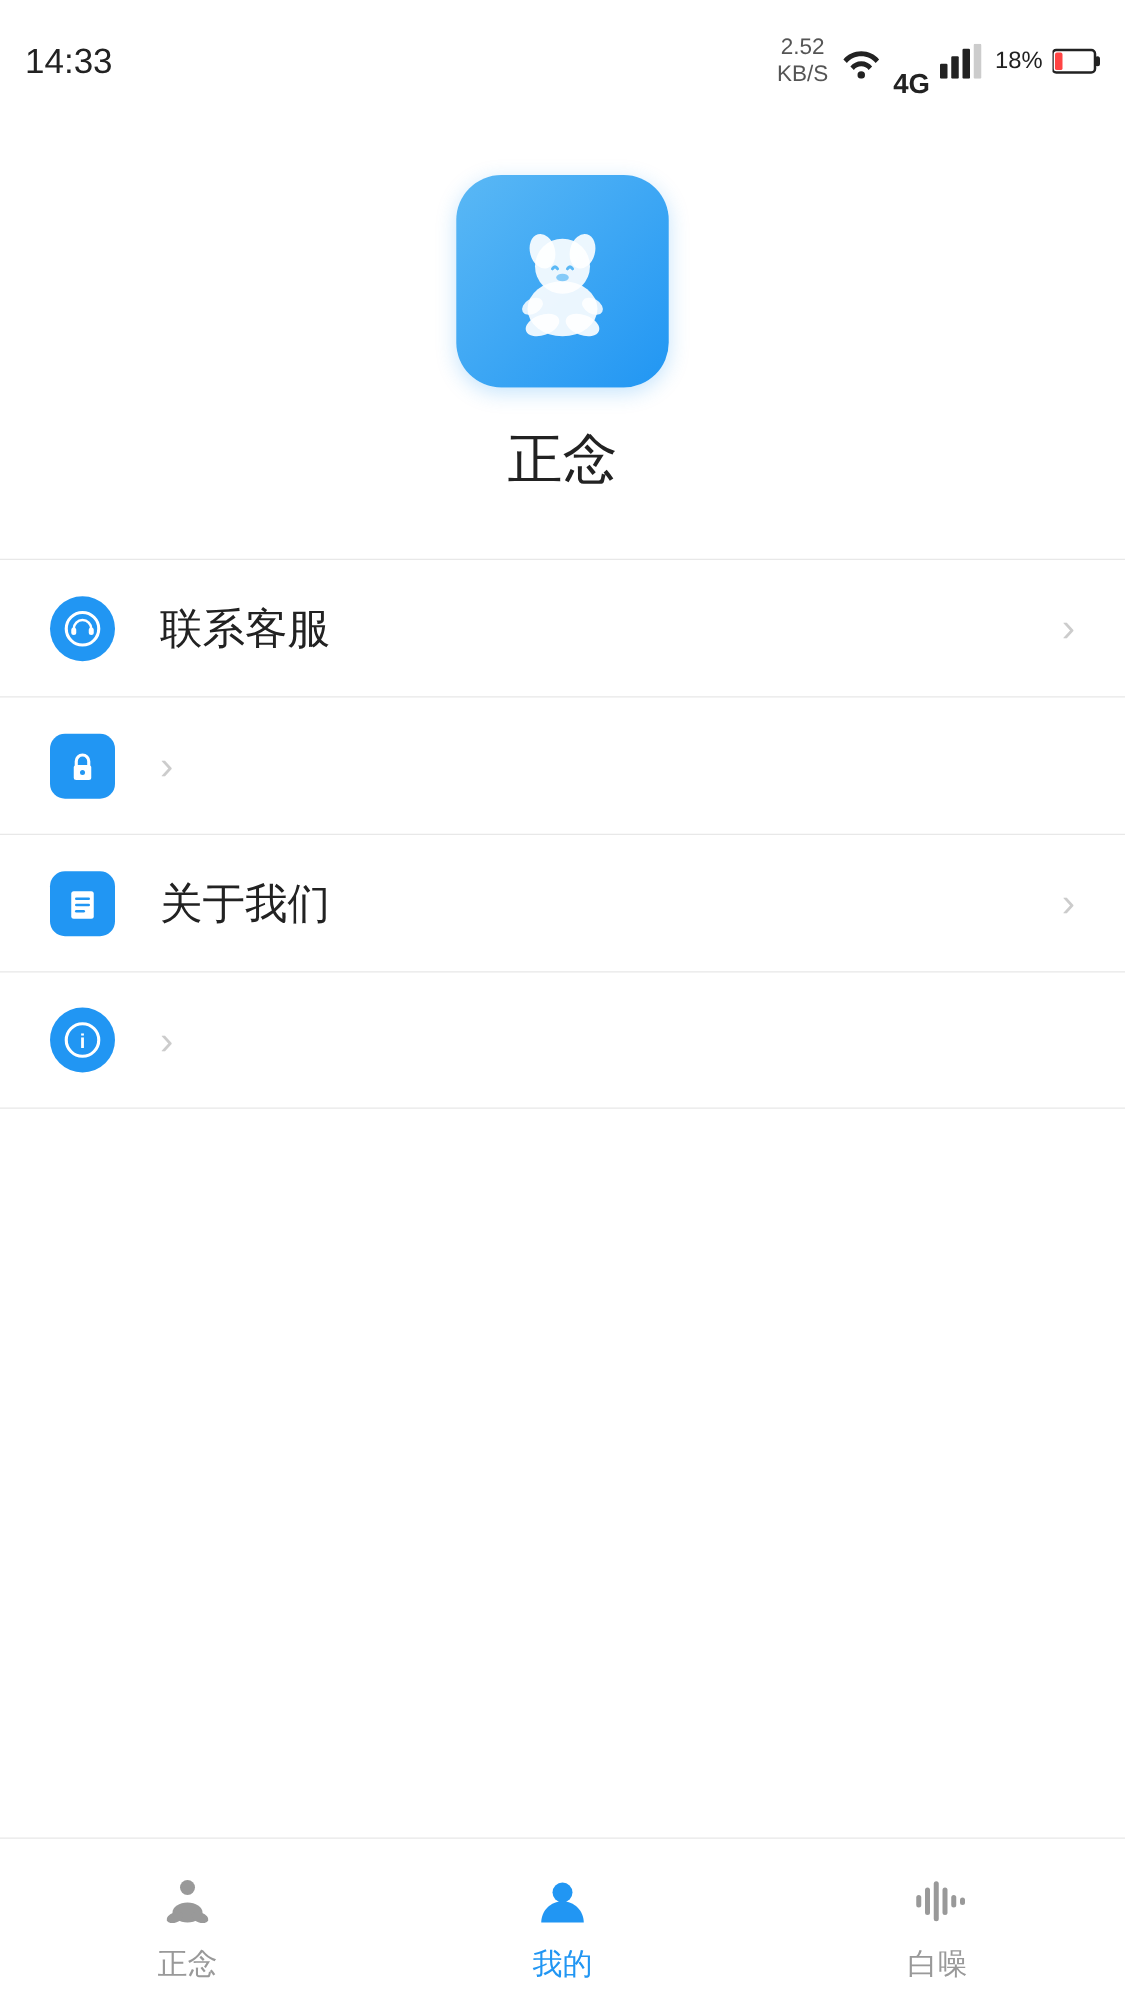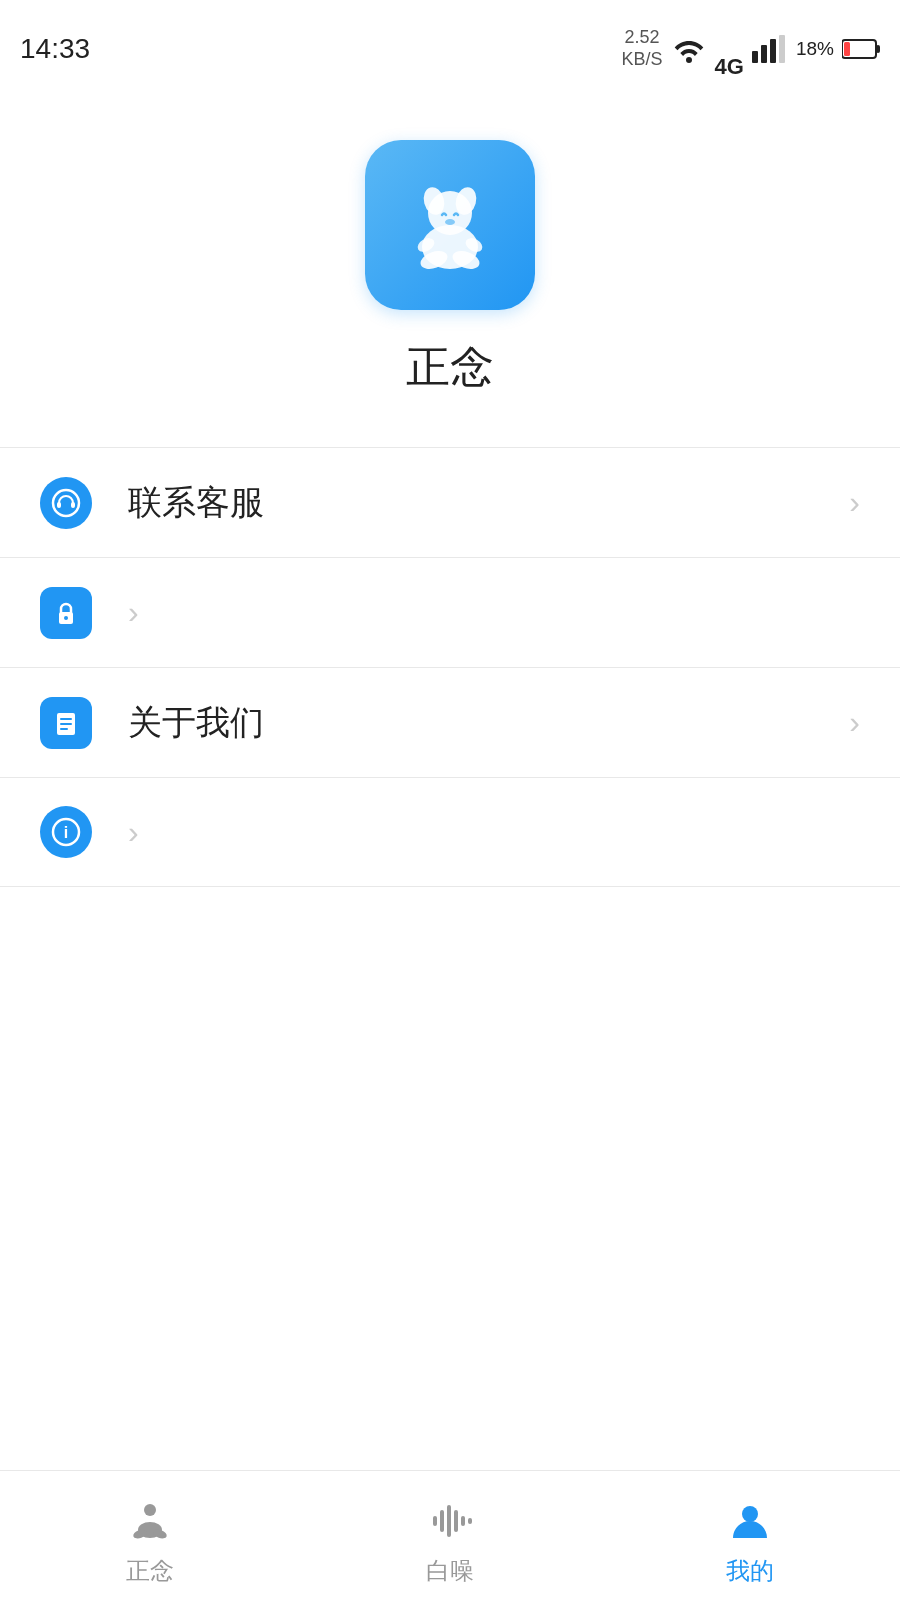--- a/index.html
+++ b/index.html
@@ -287,37 +287,37 @@
         <circle cx="23" cy="12" r="6" fill="#999"></circle>
         <ellipse cx="23" cy="32" rx="12" ry="8" fill="#999"></ellipse>
         <ellipse cx="13" cy="36" rx="7" ry="4" fill="#999" transform="rotate(-20 13 36)"></ellipse>
         <ellipse cx="33" cy="36" rx="7" ry="4" fill="#999" transform="rotate(20 33 36)"></ellipse>
       </svg>
     </div>
     <span class="nav-label nav-label-inactive">正念</span>
   </div>
 
   <div class="nav-item">
+    <div class="nav-icon nav-icon-active">
+      <svg viewBox="0 0 46 46" fill="none">
+        <circle cx="23" cy="16" r="8" fill="#2196f3"></circle>
+        <path d="M6 40c0-9.4 7.6-17 17-17s17 7.6 17 17" fill="#2196f3"></path>
+      </svg>
+    </div>
+    <span class="nav-label nav-label-active">我的</span>
+  </div>
+
+  <div class="nav-item">
     <div class="nav-icon nav-icon-inactive">
       <svg viewBox="0 0 46 46" fill="none">
 
         <rect x="6" y="18" width="4" height="10" rx="2" fill="#999"></rect>
         <rect x="13" y="12" width="4" height="22" rx="2" fill="#999"></rect>
         <rect x="20" y="7" width="4" height="32" rx="2" fill="#999"></rect>
         <rect x="27" y="12" width="4" height="22" rx="2" fill="#999"></rect>
         <rect x="34" y="18" width="4" height="10" rx="2" fill="#999"></rect>
         <rect x="41" y="20" width="4" height="6" rx="2" fill="#999"></rect>
       </svg>
     </div>
     <span class="nav-label nav-label-inactive">白噪</span>
   </div>
 
-  <div class="nav-item">
-    <div class="nav-icon nav-icon-active">
-      <svg viewBox="0 0 46 46" fill="none">
-        <circle cx="23" cy="16" r="8" fill="#2196f3"></circle>
-        <path d="M6 40c0-9.4 7.6-17 17-17s17 7.6 17 17" fill="#2196f3"></path>
-      </svg>
-    </div>
-    <span class="nav-label nav-label-active">我的</span>
-  </div>
-
 </div>
 
 </body></html>

